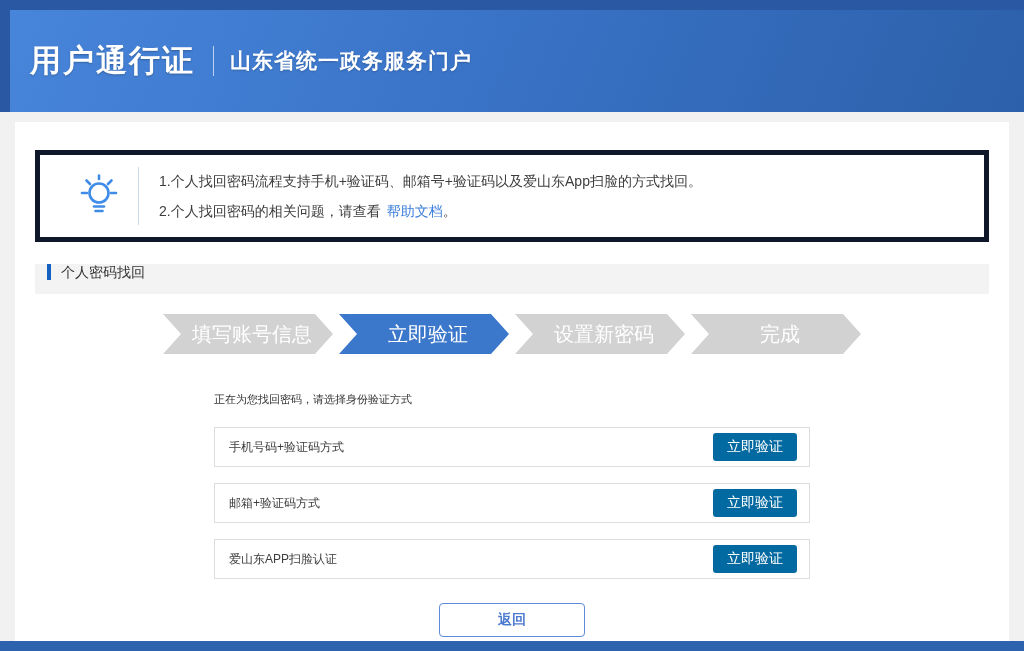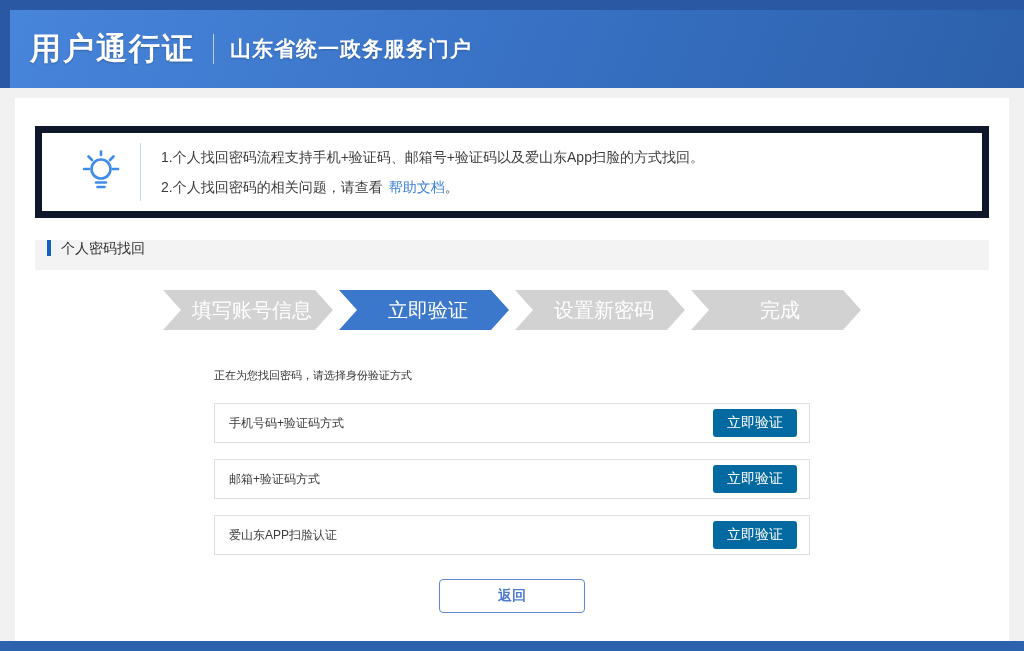--- a/index.html
+++ b/index.html
@@ -8,21 +8,21 @@
     font-family:"Liberation Sans", sans-serif;
     background:#f1f1f1;
     position:relative;
     overflow:hidden;
     color:#3d3d3d;
   }
 
   
   .header {
     position:relative;
-    height:88px;
+    height:112px;
     background:linear-gradient(112deg, #4886db 0%, #3a74c8 45%, #2c60aa 100%);
   }
   .header-topstrip {
     position:absolute; top:0; left:0; right:0; height:10px;
     background:#2b58a3;
   }
   .header-leftstrip {
     position:absolute; top:0; left:0; bottom:0; width:10px;
     background:#2b58a3;
   }
@@ -47,21 +47,21 @@
   .card {
     margin:10px 15px 0 15px;
     background:#fff;
     height:543px;
     padding:28px 20px 0 20px;
     position:relative;
   }
 
   
   .notice {
-    border:7px solid #0f172a;
+    border:5px solid #0f172a;
     background:#fff;
     height:92px;
     display:flex;
     align-items:center;
     padding:0 20px;
   }
   .notice-icon {
     width:78px; display:flex; justify-content:center; align-items:center;
   }
   .notice-divider {

